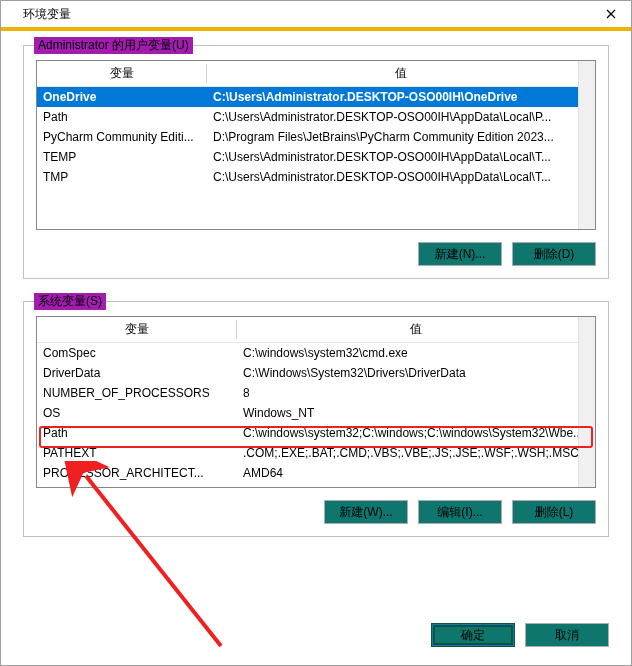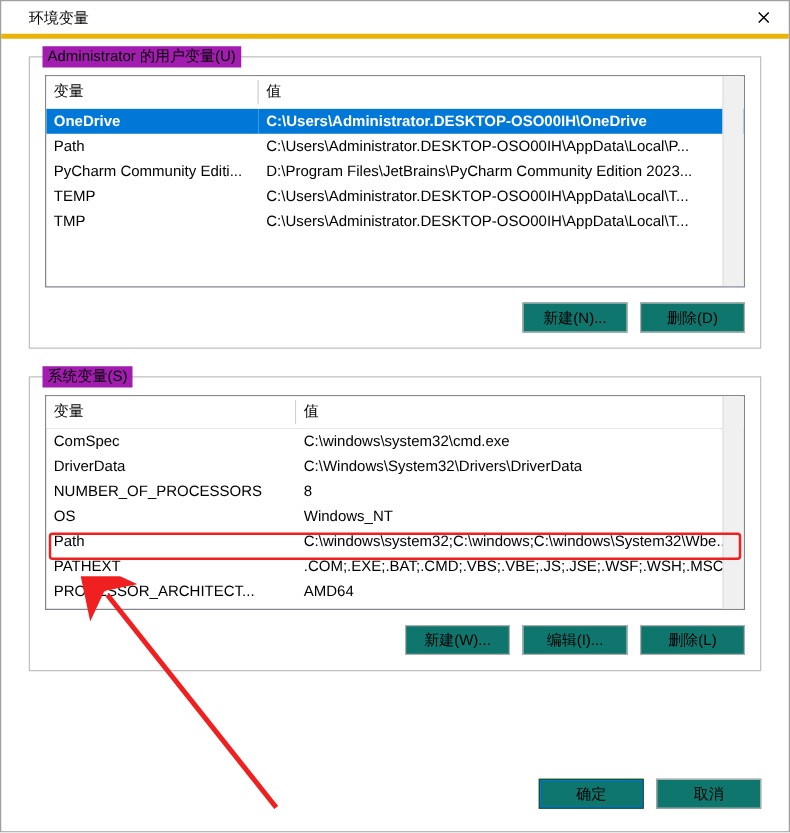--- a/index.html
+++ b/index.html
@@ -73,21 +73,21 @@
   }
   .table-wrap.sys {
     height: 172px;
   }
   .tbl {
     width: 100%;
     border-collapse: collapse;
     table-layout: fixed;
   }
   .tbl th {
-    text-align: left;
+    text-align: center;
     font-weight: normal;
     padding: 4px 6px;
     background: #fff;
     border-bottom: 1px solid #e5e5e5;
     position: relative;
   }
   .tbl th:first-child { width: 170px; }
   .tbl th .sep {
     position: absolute;
     right: 0; top: 3px; bottom: 3px;
@@ -125,21 +125,21 @@
     border: 1px solid #adadad;
     background: #0f766e;
     font-size: 12px;
     padding: 0 12px;
     cursor: pointer;
     display: inline-flex;
     align-items: center;
     justify-content: center;
   }
   .btn.primary {
-    border: 2px solid #14532d;
+    border: 4px solid #14532d;
     outline: 1px solid #0078d7;
     outline-offset: -2px;
   }
   .footer-row {
     display: flex;
     justify-content: flex-end;
     gap: 10px;
     padding: 0 22px 18px 22px;
   }
   .red-box {

